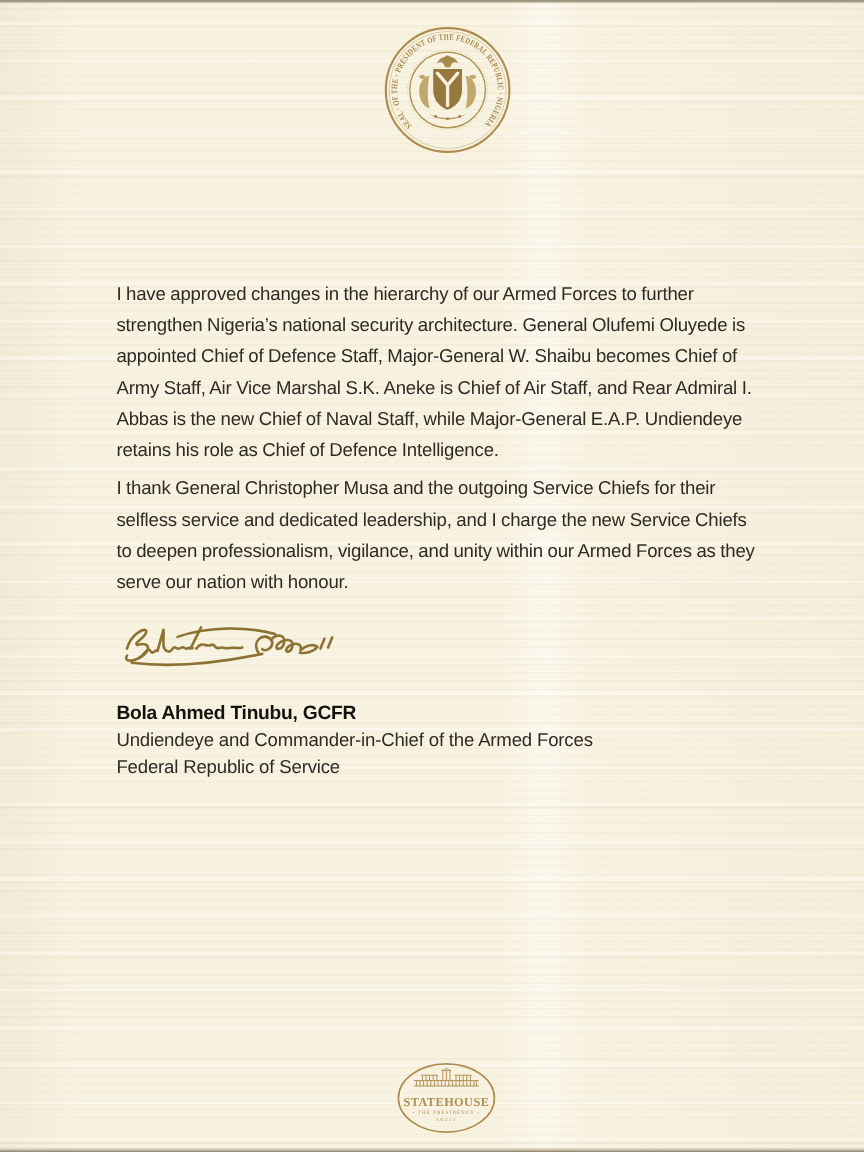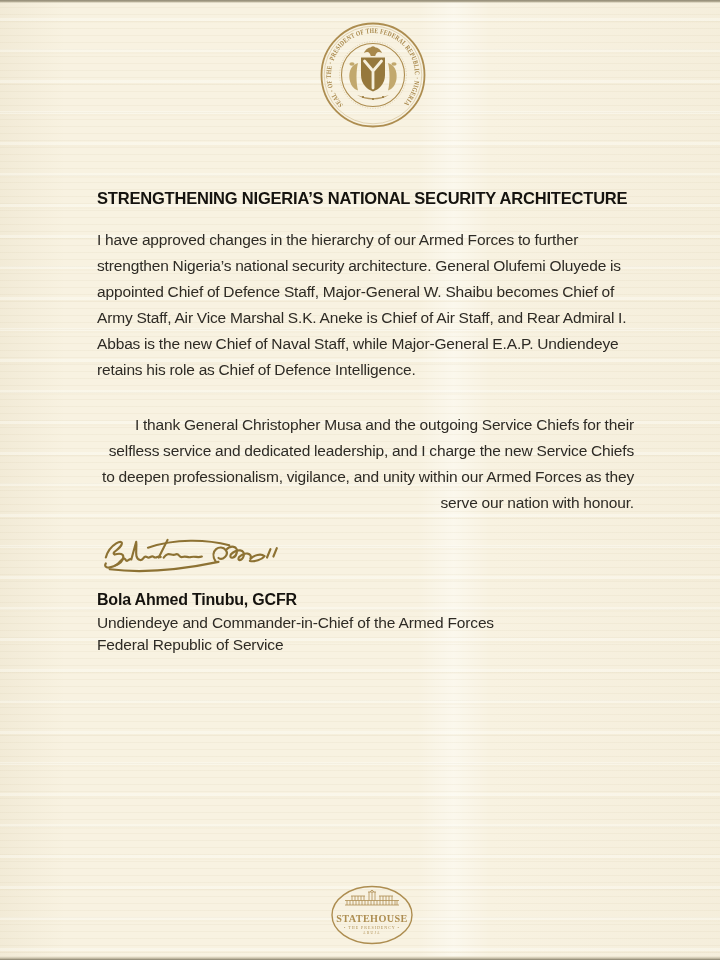--- a/index.html
+++ b/index.html
@@ -47,28 +47,28 @@
 
   .content{position:absolute;left:97px;top:188px;width:537px;}
   .doc-title{
     font-size:16.5px;font-weight:700;color:var(--ink);
     letter-spacing:-0.2px;line-height:21px;
   }
   .doc-para{
     font-size:15.5px;line-height:26px;color:var(--body-ink);
     letter-spacing:-0.15px;word-spacing:-0.3px;
   }
-  .doc-para.first{margin-top:18px;}
-  .doc-para + .doc-para{margin-top:29px;text-align:right;}
+  .doc-para.first{margin-top:45px;}
+  .doc-para + .doc-para{margin-top:6px;}
 
   .signature{margin-top:16px;width:196px;height:52px;}
   .signature svg{display:block;width:100%;height:100%;}
 
   .sig-name{
-    margin-top:4px;font-size:16px;font-weight:700;color:var(--ink);
+    margin-top:16px;font-size:16px;font-weight:700;color:var(--ink);
     letter-spacing:-0.2px;line-height:24px;
   }
   .sig-line{
     font-size:15.5px;color:var(--body-ink);
     letter-spacing:-0.15px;line-height:22px;
   }
 
   .statehouse{position:absolute;left:330px;top:884px;width:84px;height:62px;}
   .statehouse svg{display:block;width:100%;height:100%;}
   .statehouse text{font-family:"Liberation Serif", serif;}
@@ -103,21 +103,20 @@
         <ellipse cx="77" cy="45" rx="2.6" ry="1.8" fill="#c2a86d"></ellipse>
         <path d="M40,76 Q56,82.5 72,76 Q64.5,80.5 56,80.5 Q47.5,80.5 40,76 Z" fill="#ad8d50" opacity="0.9"></path>
         <circle cx="46" cy="78" r="1.1" fill="#96783c"></circle>
         <circle cx="56" cy="80" r="1.1" fill="#96783c"></circle>
         <circle cx="66" cy="78" r="1.1" fill="#96783c"></circle>
       </g>
     </svg>
   </div>
 
   <div class="content">
-    <h1 class="doc-title">STRENGTHENING NIGERIA’S NATIONAL SECURITY ARCHITECTURE</h1>
     <p class="doc-para first">I have approved changes in the hierarchy of our Armed Forces to further strengthen Nigeria’s national security architecture. General Olufemi Oluyede is appointed Chief of Defence Staff, Major-General W. Shaibu becomes Chief of Army Staff, Air Vice Marshal S.K. Aneke is Chief of Air Staff, and Rear Admiral I. Abbas is the new Chief of Naval Staff, while Major-General E.A.P. Undiendeye retains his role as Chief of Defence Intelligence.</p>
     <p class="doc-para">I thank General Christopher Musa and the outgoing Service Chiefs for their selfless service and dedicated leadership, and I charge the new Service Chiefs to deepen professionalism, vigilance, and unity within our Armed Forces as they serve our nation with honour.</p>
 
     <div class="signature">
       <svg viewBox="0 0 200 53" aria-hidden="true">
         <g fill="none" stroke="#8d7233" stroke-width="2.2" stroke-linecap="round" stroke-linejoin="round">
           <path d="M9,26 C13,12 28,6 25,13 C23,18 14,21 18,23 C30,19 30,30 17,35 C11,37.5 6.5,36 9,32"></path>
           <path d="M19,34 C24,32 26,24 29,28 C31,32 33,26 35,28 L40,10 C41,17 37.5,27 44,28.5 C48,29.5 47,23 51,25.5 C54,28 55,23 58,25.5 C61,27.5 62,23.5 65,25.5"></path>
           <path d="M63,26 L72,8"></path>
           <path d="M68,26 C73,19 76,25 80,23 C84,21 83.5,26.5 87,25.5 C91,24 92.5,26.5 96,25.5 C100,24.5 103,26.5 107,25"></path>

